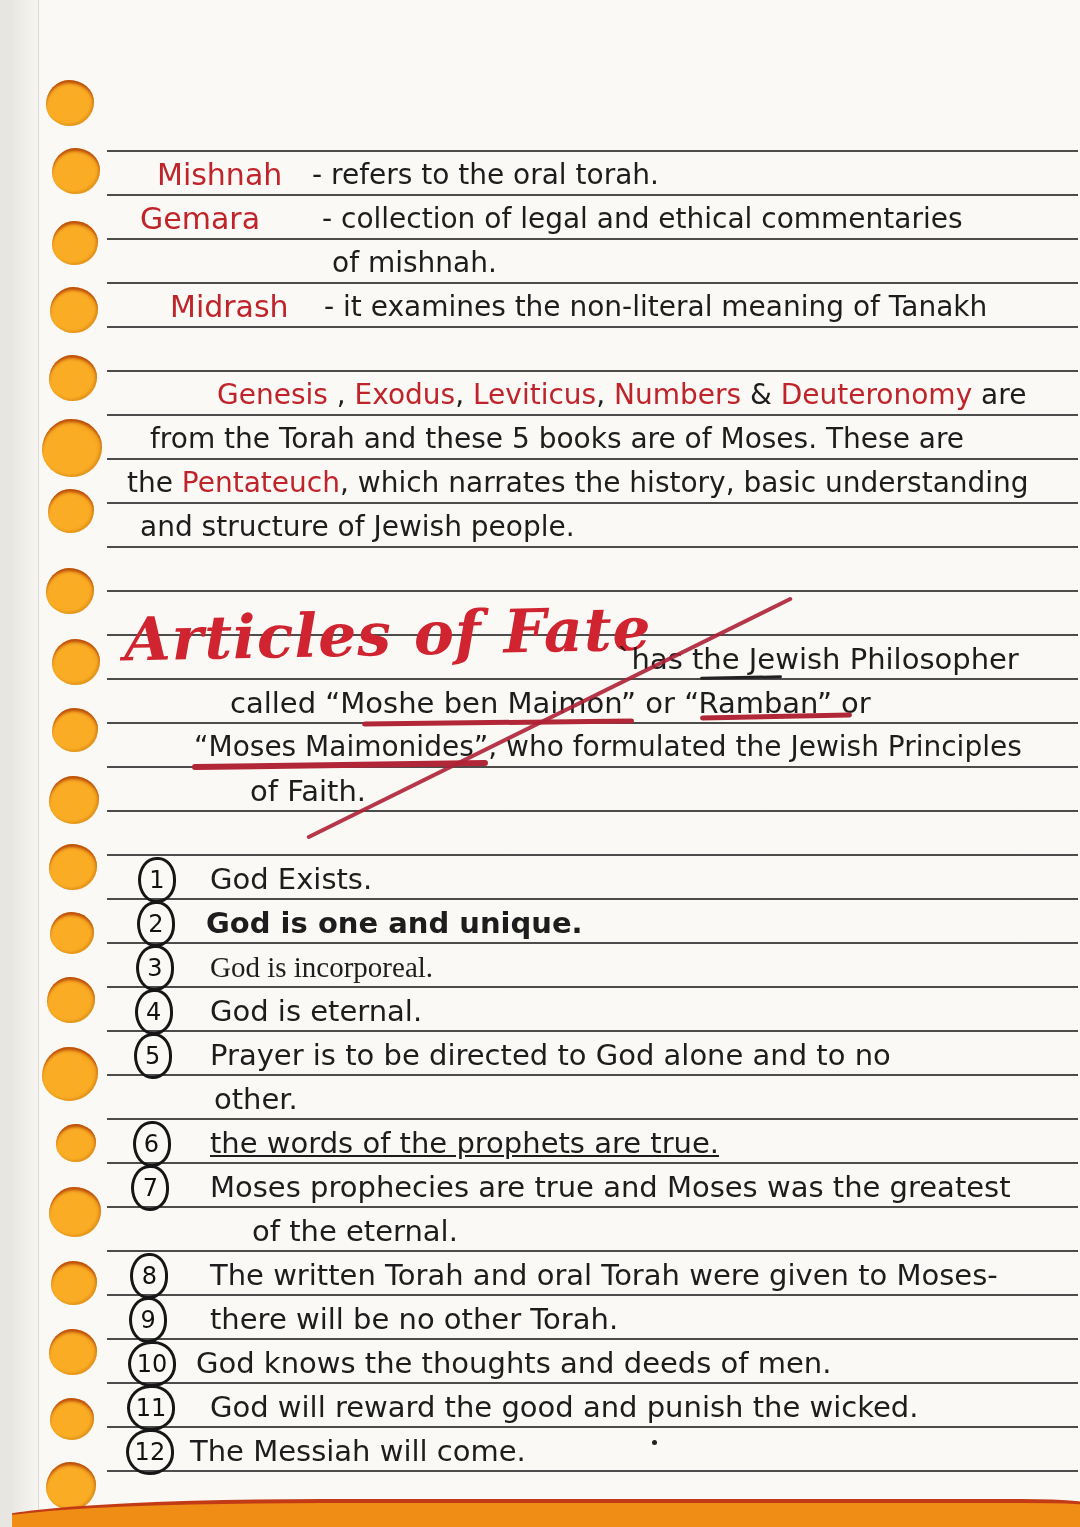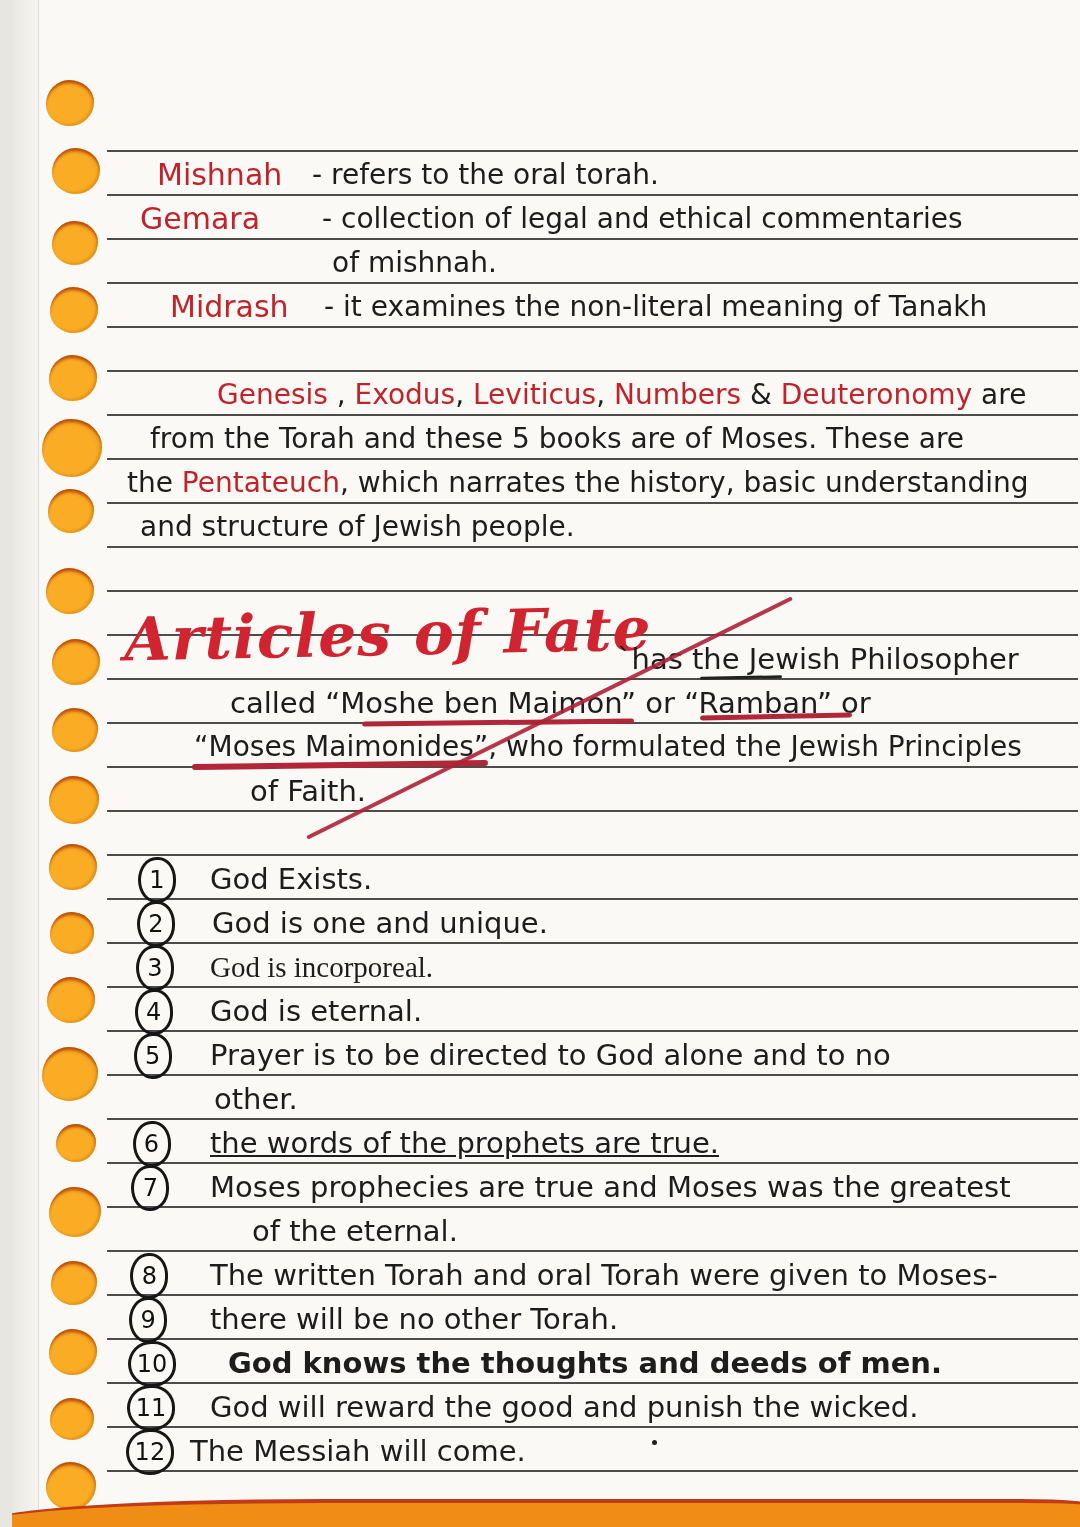--- a/index.html
+++ b/index.html
@@ -117,21 +117,21 @@
   <div class="red-mark" style="left:180px;top:762px;width:296px;height:6px;transform:rotate(-0.8deg)"></div>
   <div class="strike"></div>
 
   <div id="principles">
       <div class="row" style="top: 861px; left: 0px;">
         <span class="circle" style="left: 126px; top: -4px; width: 38px;">1</span>
         <span class="item-text" style="position: absolute; left: 198px;">God Exists.</span>
       </div>
       <div class="row" style="top: 905px; left: 0px;">
         <span class="circle" style="left: 124.9px; top: -4px; width: 38px;">2</span>
-        <span class="item-text" style="position: absolute; left: 200px;">God is one and unique.</span>
+        <span class="item-text" style="position: absolute; left: 194px; font-weight: bold;">God is one and unique.</span>
       </div>
       <div class="row" style="top: 949px; left: 0px;">
         <span class="circle" style="left: 123.8px; top: -4px; width: 38px;">3</span>
         <span class="item-text" style="position: absolute; left: 198px; font-family: Liberation Serif, serif;">God is incorporeal.</span>
       </div>
       <div class="row" style="top: 993px; left: 0px;">
         <span class="circle" style="left: 122.7px; top: -4px; width: 38px;">4</span>
         <span class="item-text" style="position: absolute; left: 198px;">God is eternal.</span>
       </div>
       <div class="row" style="top: 1037px; left: 0px;">
@@ -155,21 +155,21 @@
       <div class="row" style="top: 1257px; left: 0px;">
         <span class="circle" style="left: 118.3px; top: -4px; width: 38px;">8</span>
         <span class="item-text" style="position: absolute; left: 198px;">The written Torah and oral Torah were given to Moses-</span>
       </div>
       <div class="row" style="top: 1301px; left: 0px;">
         <span class="circle" style="left: 117.2px; top: -4px; width: 38px;">9</span>
         <span class="item-text" style="position: absolute; left: 198px;">there will be no other Torah.</span>
       </div>
       <div class="row" style="top: 1345px; left: 0px;">
         <span class="circle" style="left: 116.1px; top: -4px; width: 48px;">10</span>
-        <span class="item-text" style="position: absolute; left: 216px; font-weight: bold;">God knows the thoughts and deeds of men.</span>
+        <span class="item-text" style="position: absolute; left: 184px;">God knows the thoughts and deeds of men.</span>
       </div>
       <div class="row" style="top: 1389px; left: 0px;">
         <span class="circle" style="left: 115px; top: -4px; width: 48px;">11</span>
         <span class="item-text" style="position: absolute; left: 198px;">God will reward the good and punish the wicked.</span>
       </div>
       <div class="row" style="top: 1433px; left: 0px;">
         <span class="circle" style="left: 113.9px; top: -4px; width: 48px;">12</span>
         <span class="item-text" style="position: absolute; left: 178px;">The Messiah will come.</span>
       </div>
     </div>

